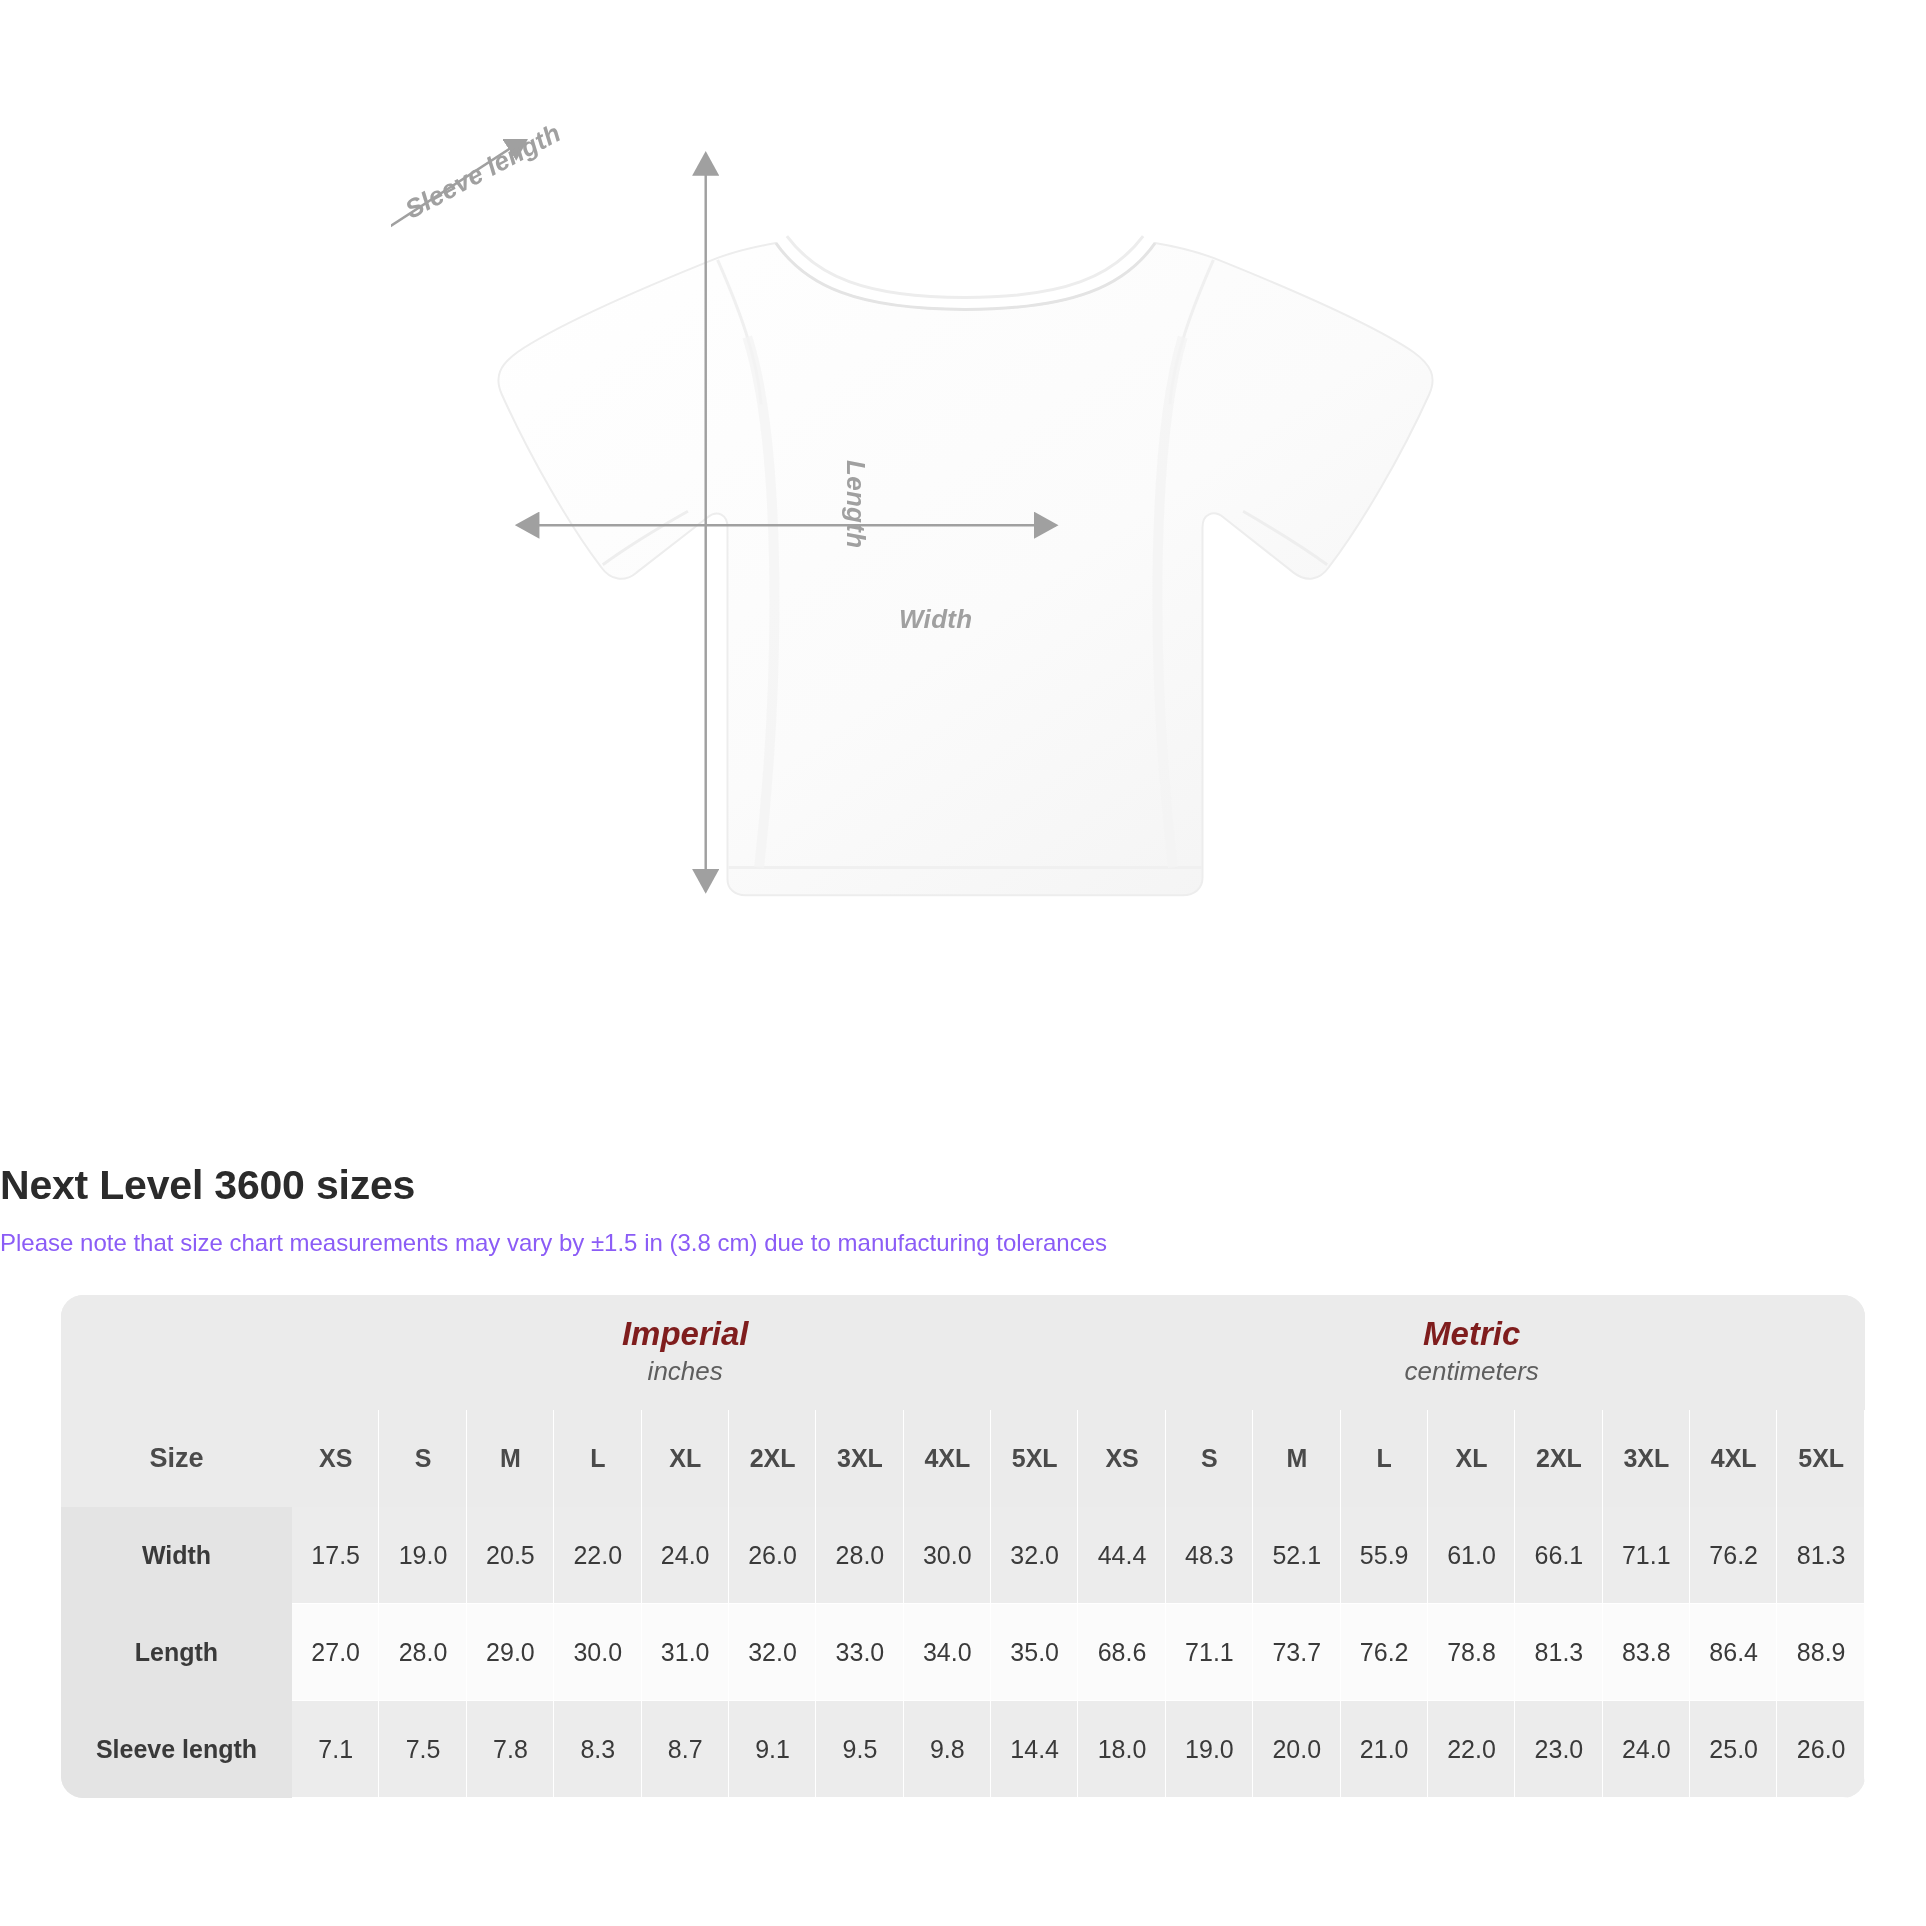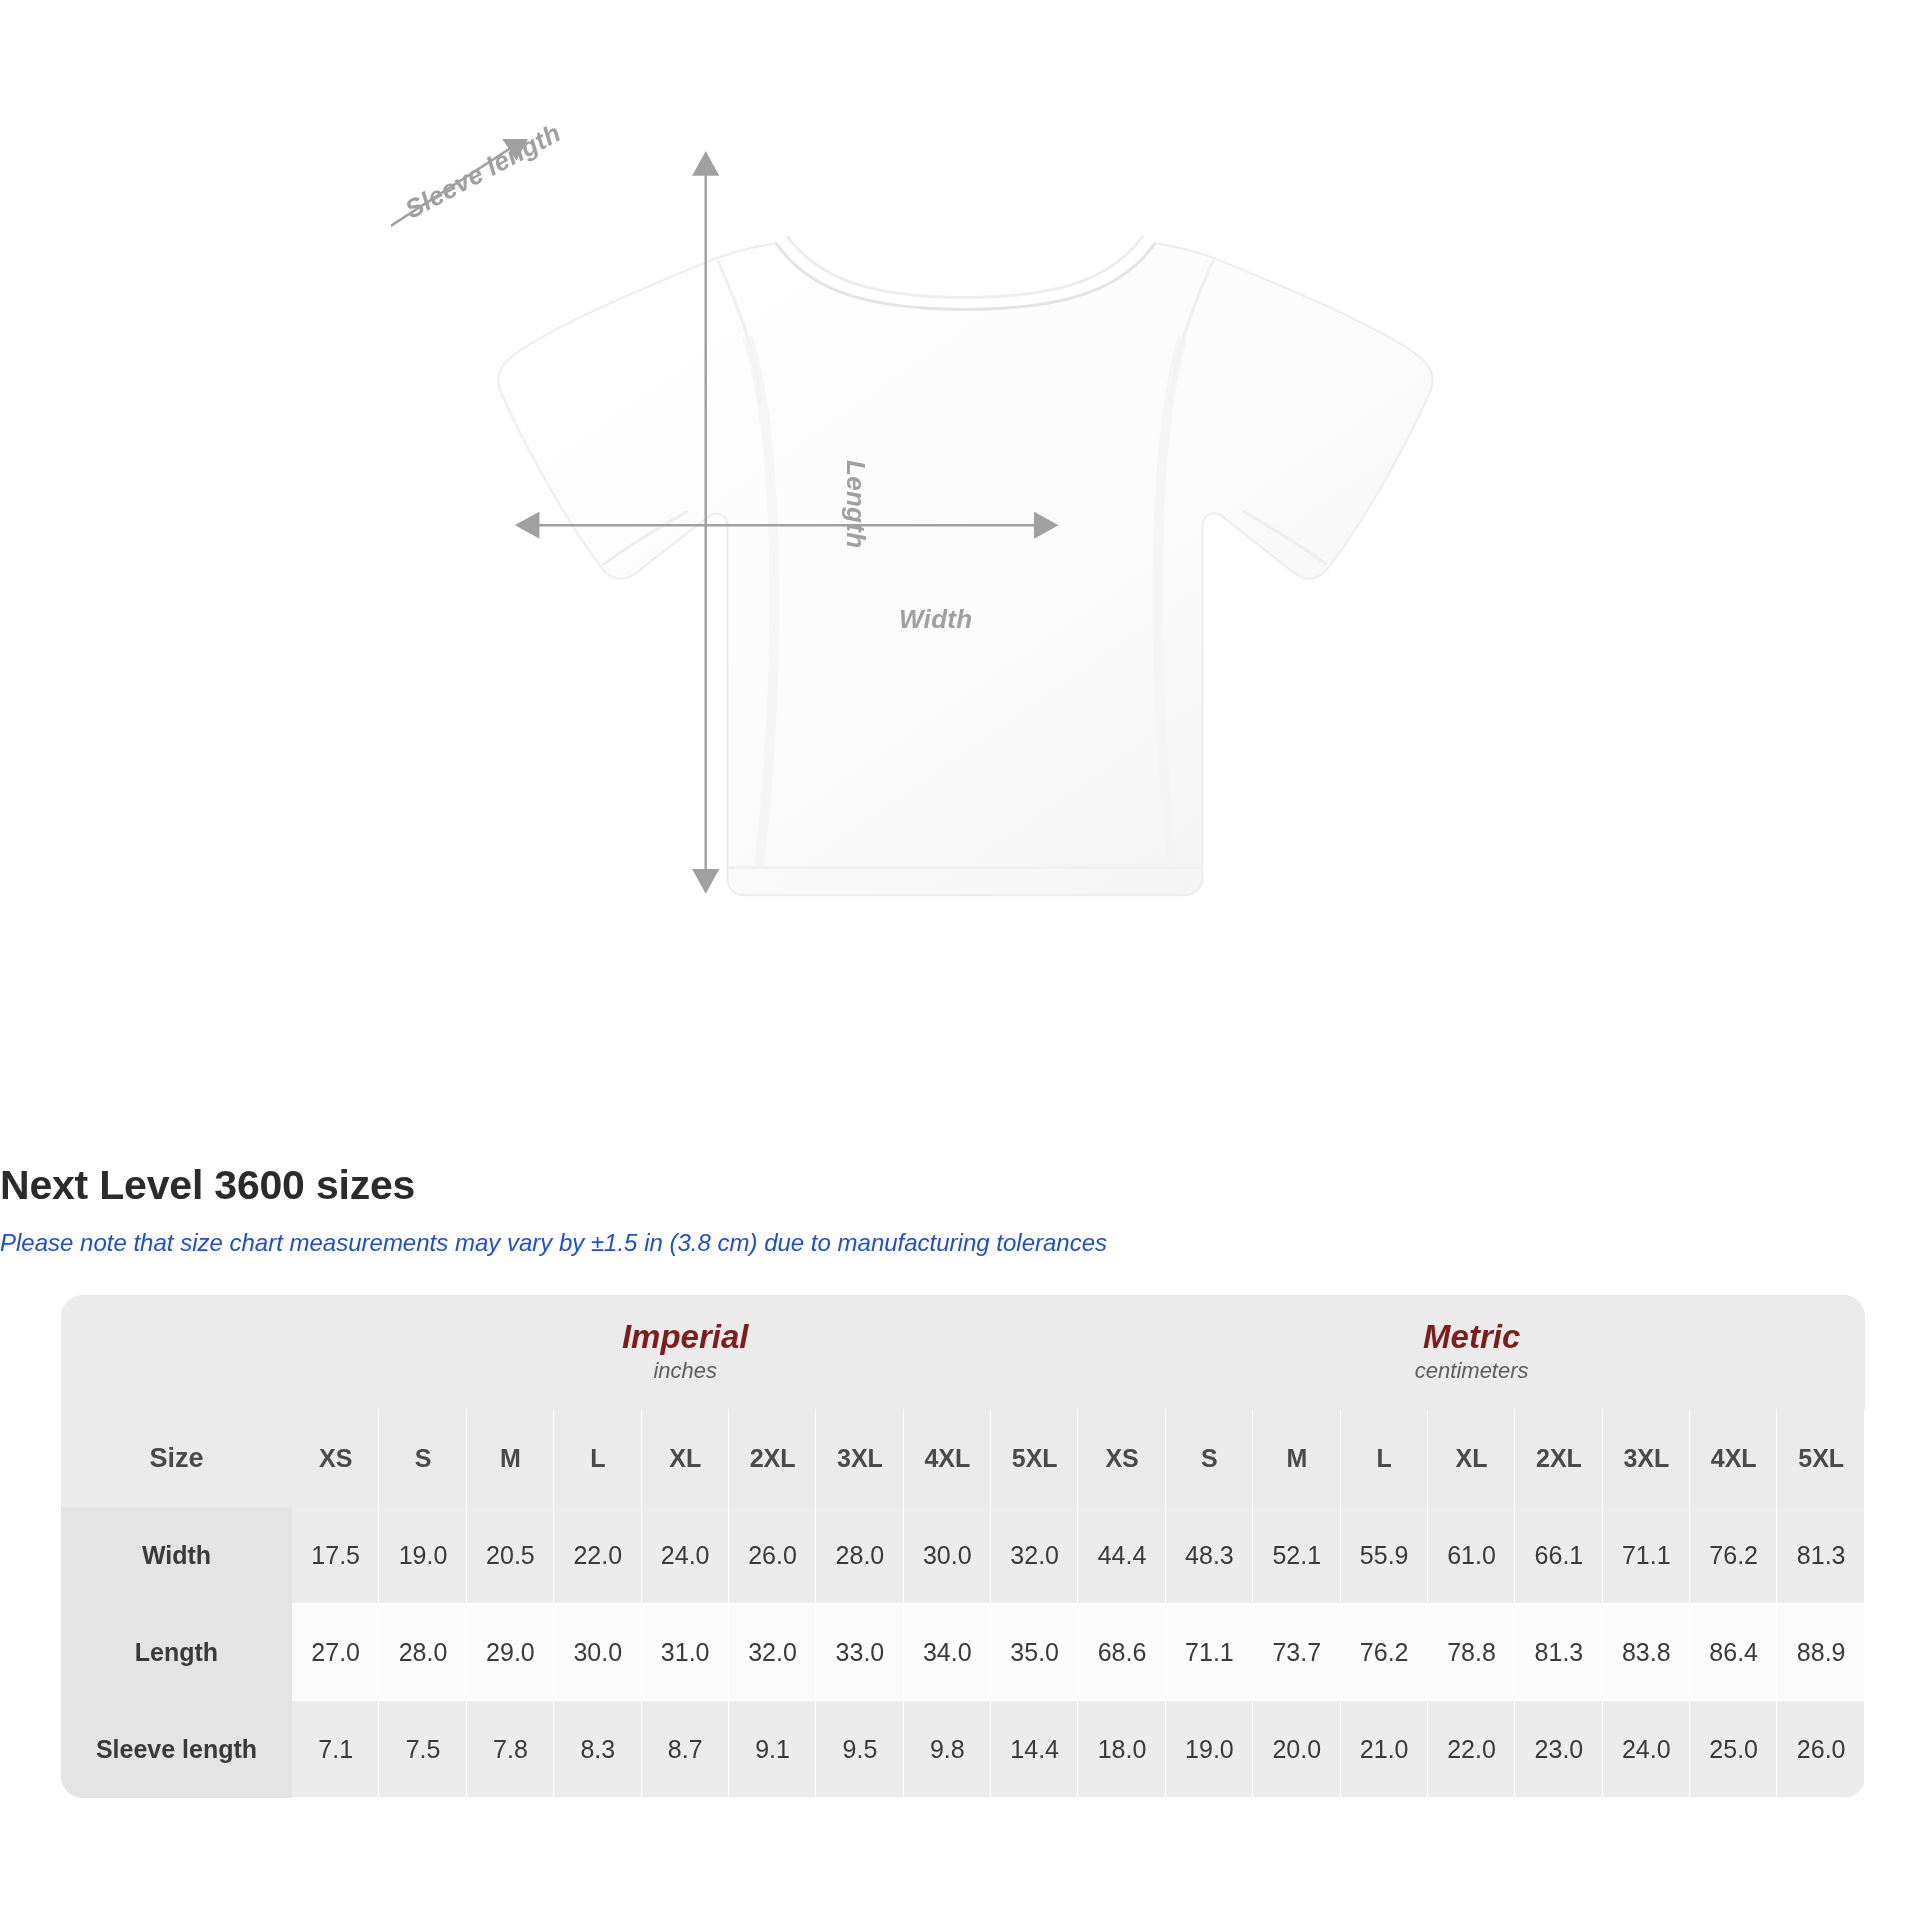--- a/index.html
+++ b/index.html
@@ -65,22 +65,21 @@
   }
   .chart-title {
     font-size: 41px;
     font-weight: bold;
     color: #2b2b2b;
     margin: 0;
     letter-spacing: -0.2px;
   }
   .chart-note {
     font-size: 24px;
-    font-style: italic;
-    color: #1d4ed8;
+    color: #8b5cf6;
     margin-top: 20px;
   }
 
   
   .table-wrap {
     margin: 38px 61px 0 61px;
     width: 1804px;
     border-radius: 22px;
     overflow: hidden;
     background: #ebebeb;
@@ -108,21 +107,21 @@
     background: #ebebeb;
   }
   .unit-name {
     font-size: 33px;
     font-weight: bold;
     font-style: italic;
     color: #7f1d1d;
     line-height: 1.12;
   }
   .unit-sub {
-    font-size: 22px;
+    font-size: 26px;
     font-style: italic;
     color: #5e5e5e;
     font-weight: normal;
     line-height: 1.4;
   }
 
   tr.head-row td { background: #ebebeb; font-weight: bold; color: #4a4a4a; }
   tr.head-row td.rowhead { font-size: 27px; }
   tr.head-row td.sizecell { font-size: 25px; }
 

